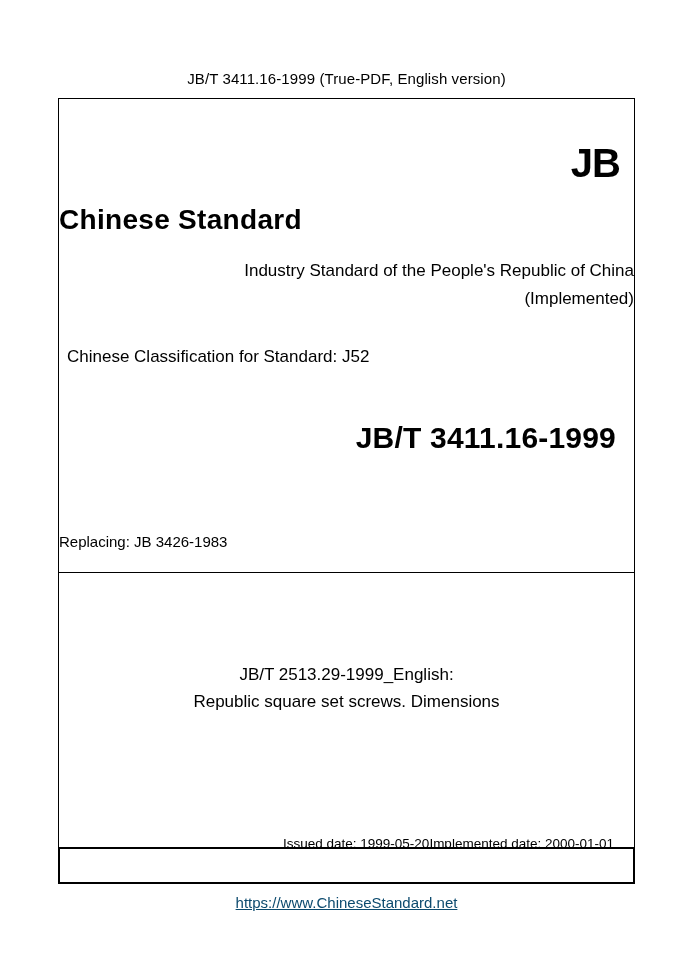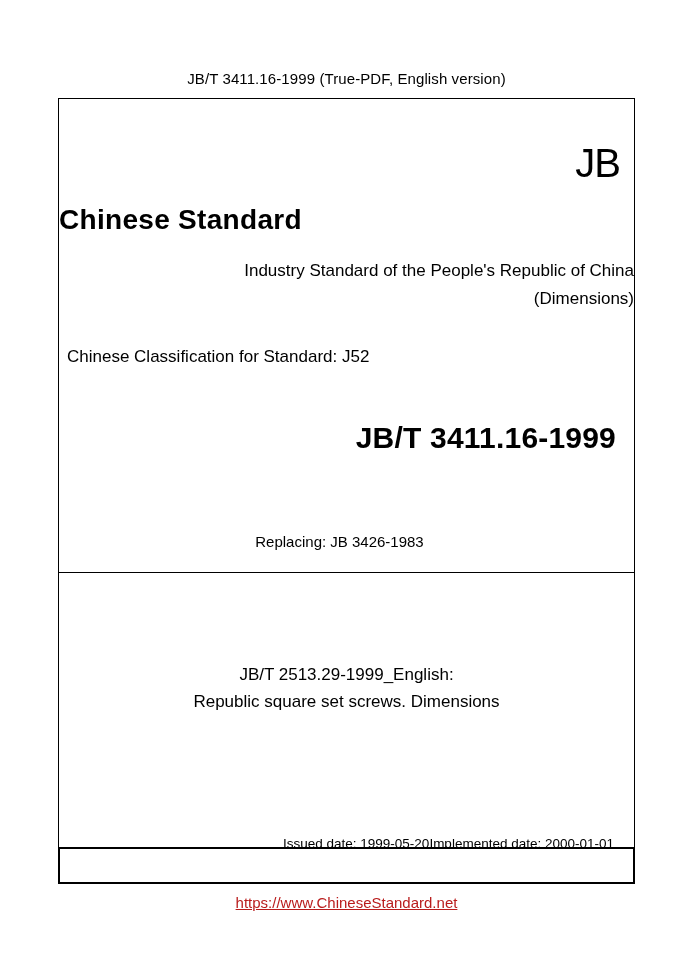--- a/index.html
+++ b/index.html
@@ -65,21 +65,21 @@
     font-size: 28px;
     font-weight: bold;
     letter-spacing: 0.3px;
     margin-top: 40px;
   }
   .jb-logo {
     position: absolute;
     right: 14px;
     top: -10px;
     font-size: 40px;
-    font-weight: normal;
+    font-weight: bold;
     letter-spacing: -1px;
   }
   .subtitle {
     position: absolute;
     top: 158px;
     left: 0;
     width: 100%;
     text-align: right;
     font-size: 17px;
     line-height: 28px;
@@ -100,21 +100,21 @@
     box-sizing: border-box;
     font-size: 30px;
     font-weight: bold;
     letter-spacing: 0.2px;
   }
   .replacing {
     position: absolute;
     top: 434px;
     left: 0;
     width: 100%;
-    text-align: center;
+    text-align: left;
     padding-right: 14px;
     box-sizing: border-box;
     font-size: 15px;
   }
   .lower-section {
     position: absolute;
     left: 0;
     top: 474px;
     width: 100%;
     height: 310px;
@@ -149,21 +149,21 @@
     box-sizing: border-box;
     background: #fff;
   }
   .footer-link {
     position: absolute;
     top: 894px;
     left: 0;
     width: 693px;
     text-align: center;
     font-size: 15px;
-    color: #b91c1c;
+    color: #0c4a6e;
     text-decoration: underline;
   }
 </style>
 </head>
 <body>
 
 <div class="page">
 
   <div class="header-line">JB/T 3411.16-1999 (True-PDF, English version)</div>
 
@@ -171,21 +171,21 @@
 
     <div class="upper-section">
 
       <div class="title-row">
         <div class="main-title">Chinese Standard</div>
         <div class="jb-logo">JB</div>
       </div>
 
       <div class="subtitle">
         <div>Industry Standard of the People's Republic of China</div>
-        <div>(Dimensions)</div>
+        <div>(Implemented)</div>
       </div>
 
       <div class="classification">Chinese Classification for Standard: J52</div>
 
       <div class="std-number">JB/T 3411.16-1999</div>
 
       <div class="replacing">Replacing: JB 3426-1983</div>
 
     </div>
 

